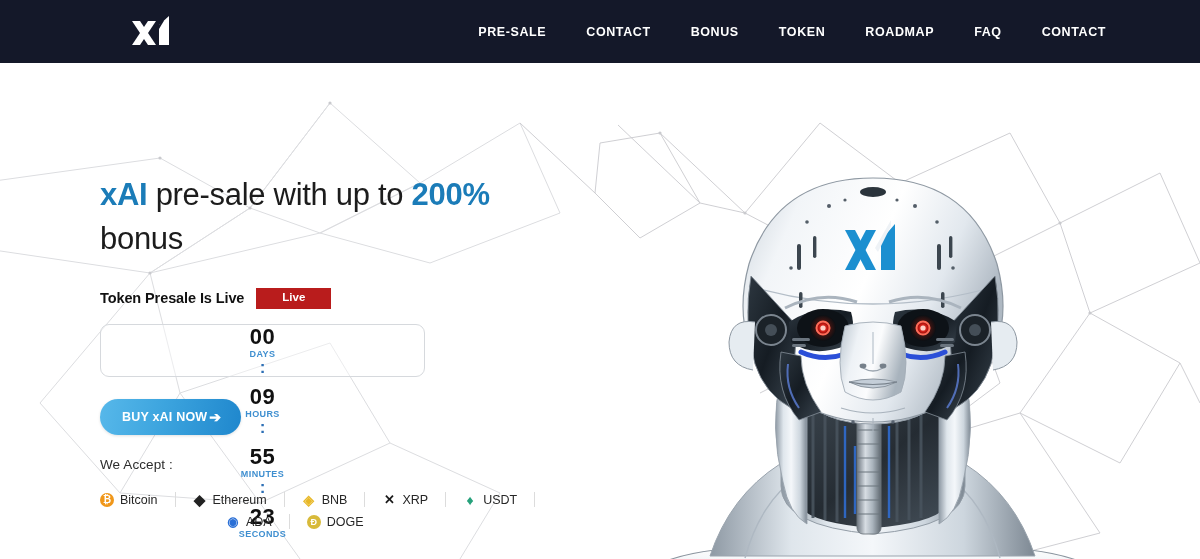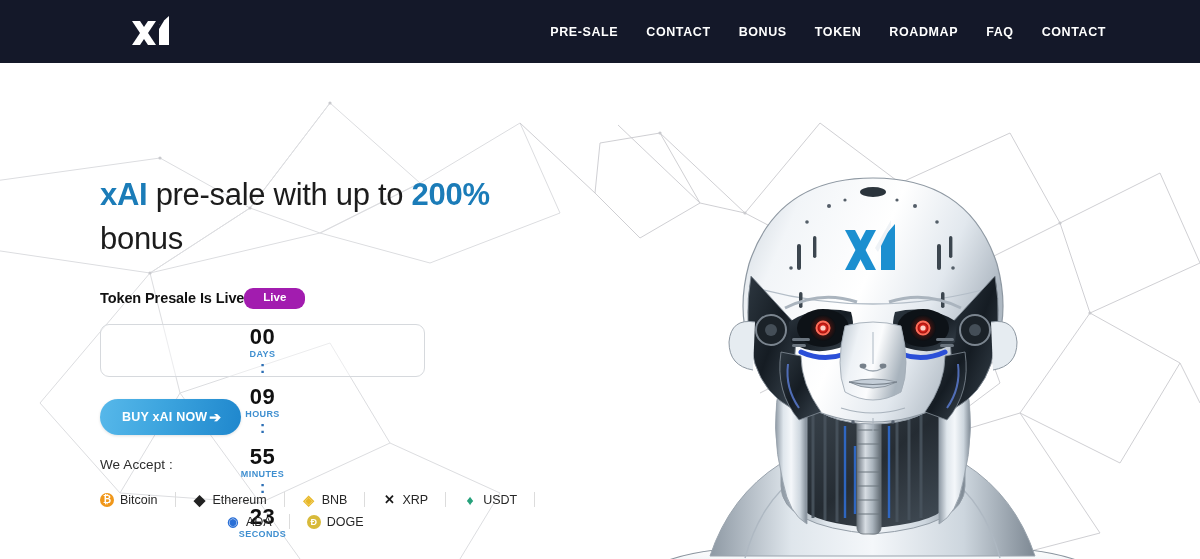--- a/index.html
+++ b/index.html
@@ -19,21 +19,21 @@
     z-index:20;
   }
   .logo-wrap {
     position:absolute; left:126px; top:10px;
     width:52px; height:44px;
     display:flex; align-items:center; justify-content:center;
   }
   .nav {
     position:absolute; right:80px; top:0;
     height:63px;
-    display:flex; align-items:center; gap:0px;
+    display:flex; align-items:center; gap:12px;
   }
   .nav a {
     color:#ffffff;
     font-size:12.5px;
     font-weight:bold;
     letter-spacing:0.6px;
     text-decoration:none;
     padding:0 14px;
     white-space:nowrap;
   }
@@ -61,36 +61,36 @@
   .headline {
     font-size:31px;
     line-height:44px;
     color:#1c1c1c;
     font-weight:400;
     letter-spacing:-0.3px;
   }
   .headline .accent { color:#1b7cb8; font-weight:bold; }
 
   .presale-row {
-    display:flex; align-items:center; 
+    display:flex; align-items:center; gap:12px;
     margin-top:27px;
   }
   .presale-label {
     font-size:14.5px;
     font-weight:bold;
     color:#111111;
     letter-spacing:-0.1px;
   }
   .live-badge {
-    background:#a21caf;
+    background:#b91c1c;
     color:#ffffff;
     font-size:11.5px;
     font-weight:bold;
-    padding:3px 19px 4px;
-    border-radius:9px;
+    padding:3px 26px 4px;
+    border-radius:0;
     line-height:1.2;
   }
 
   
   .countdown {
     margin-top:15px;
     width:325px; height:53px;
     border:1.5px solid #d6d9dd;
     border-radius:9px;
     background:rgba(255,255,255,0.45);

